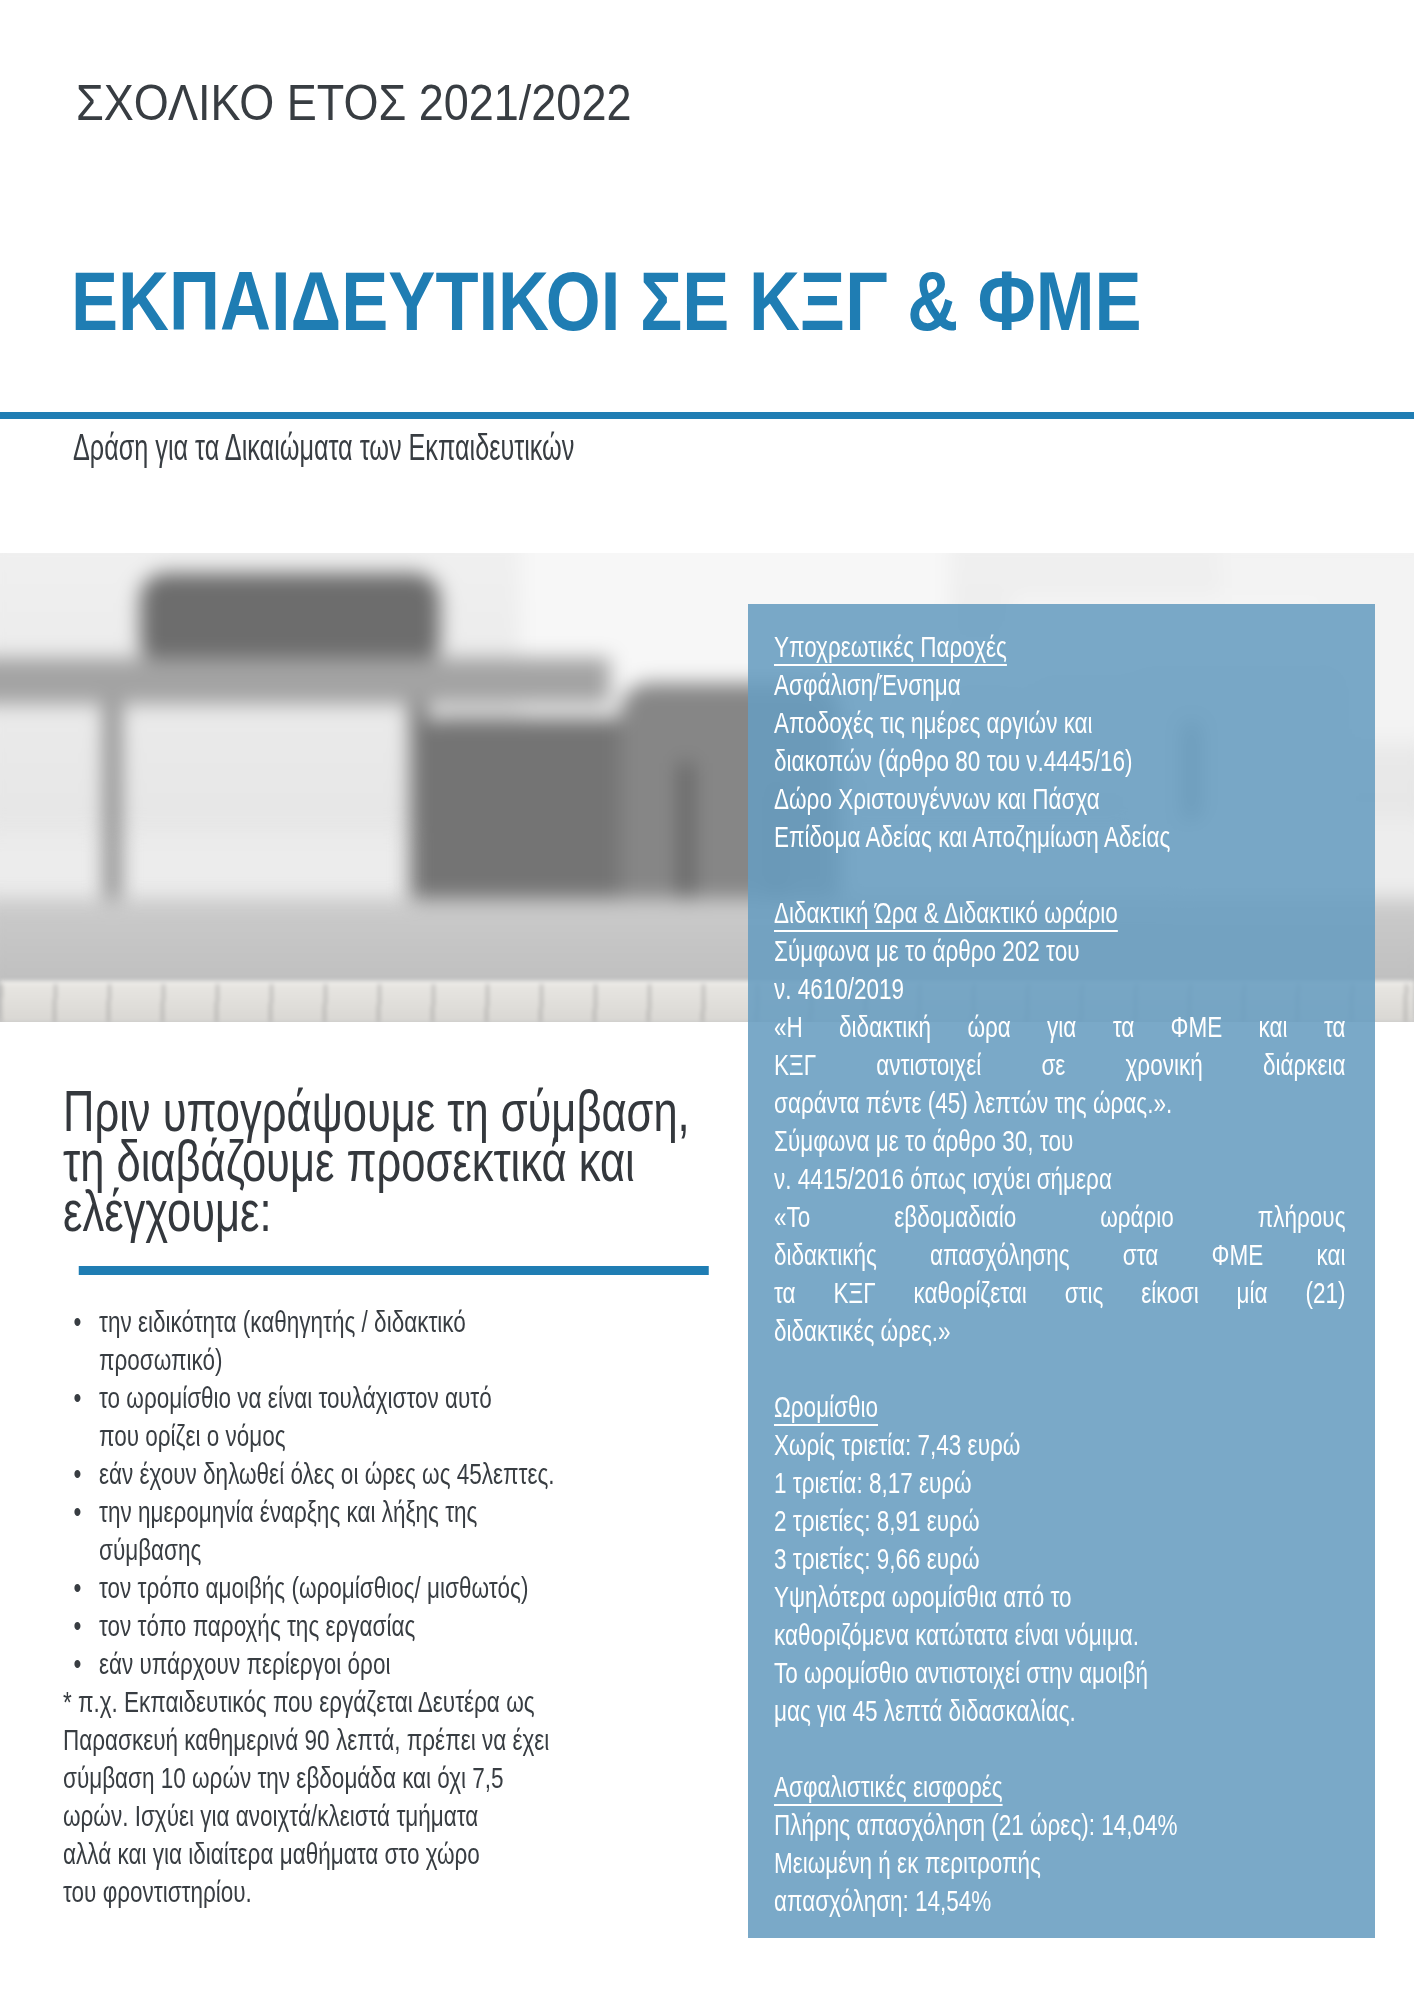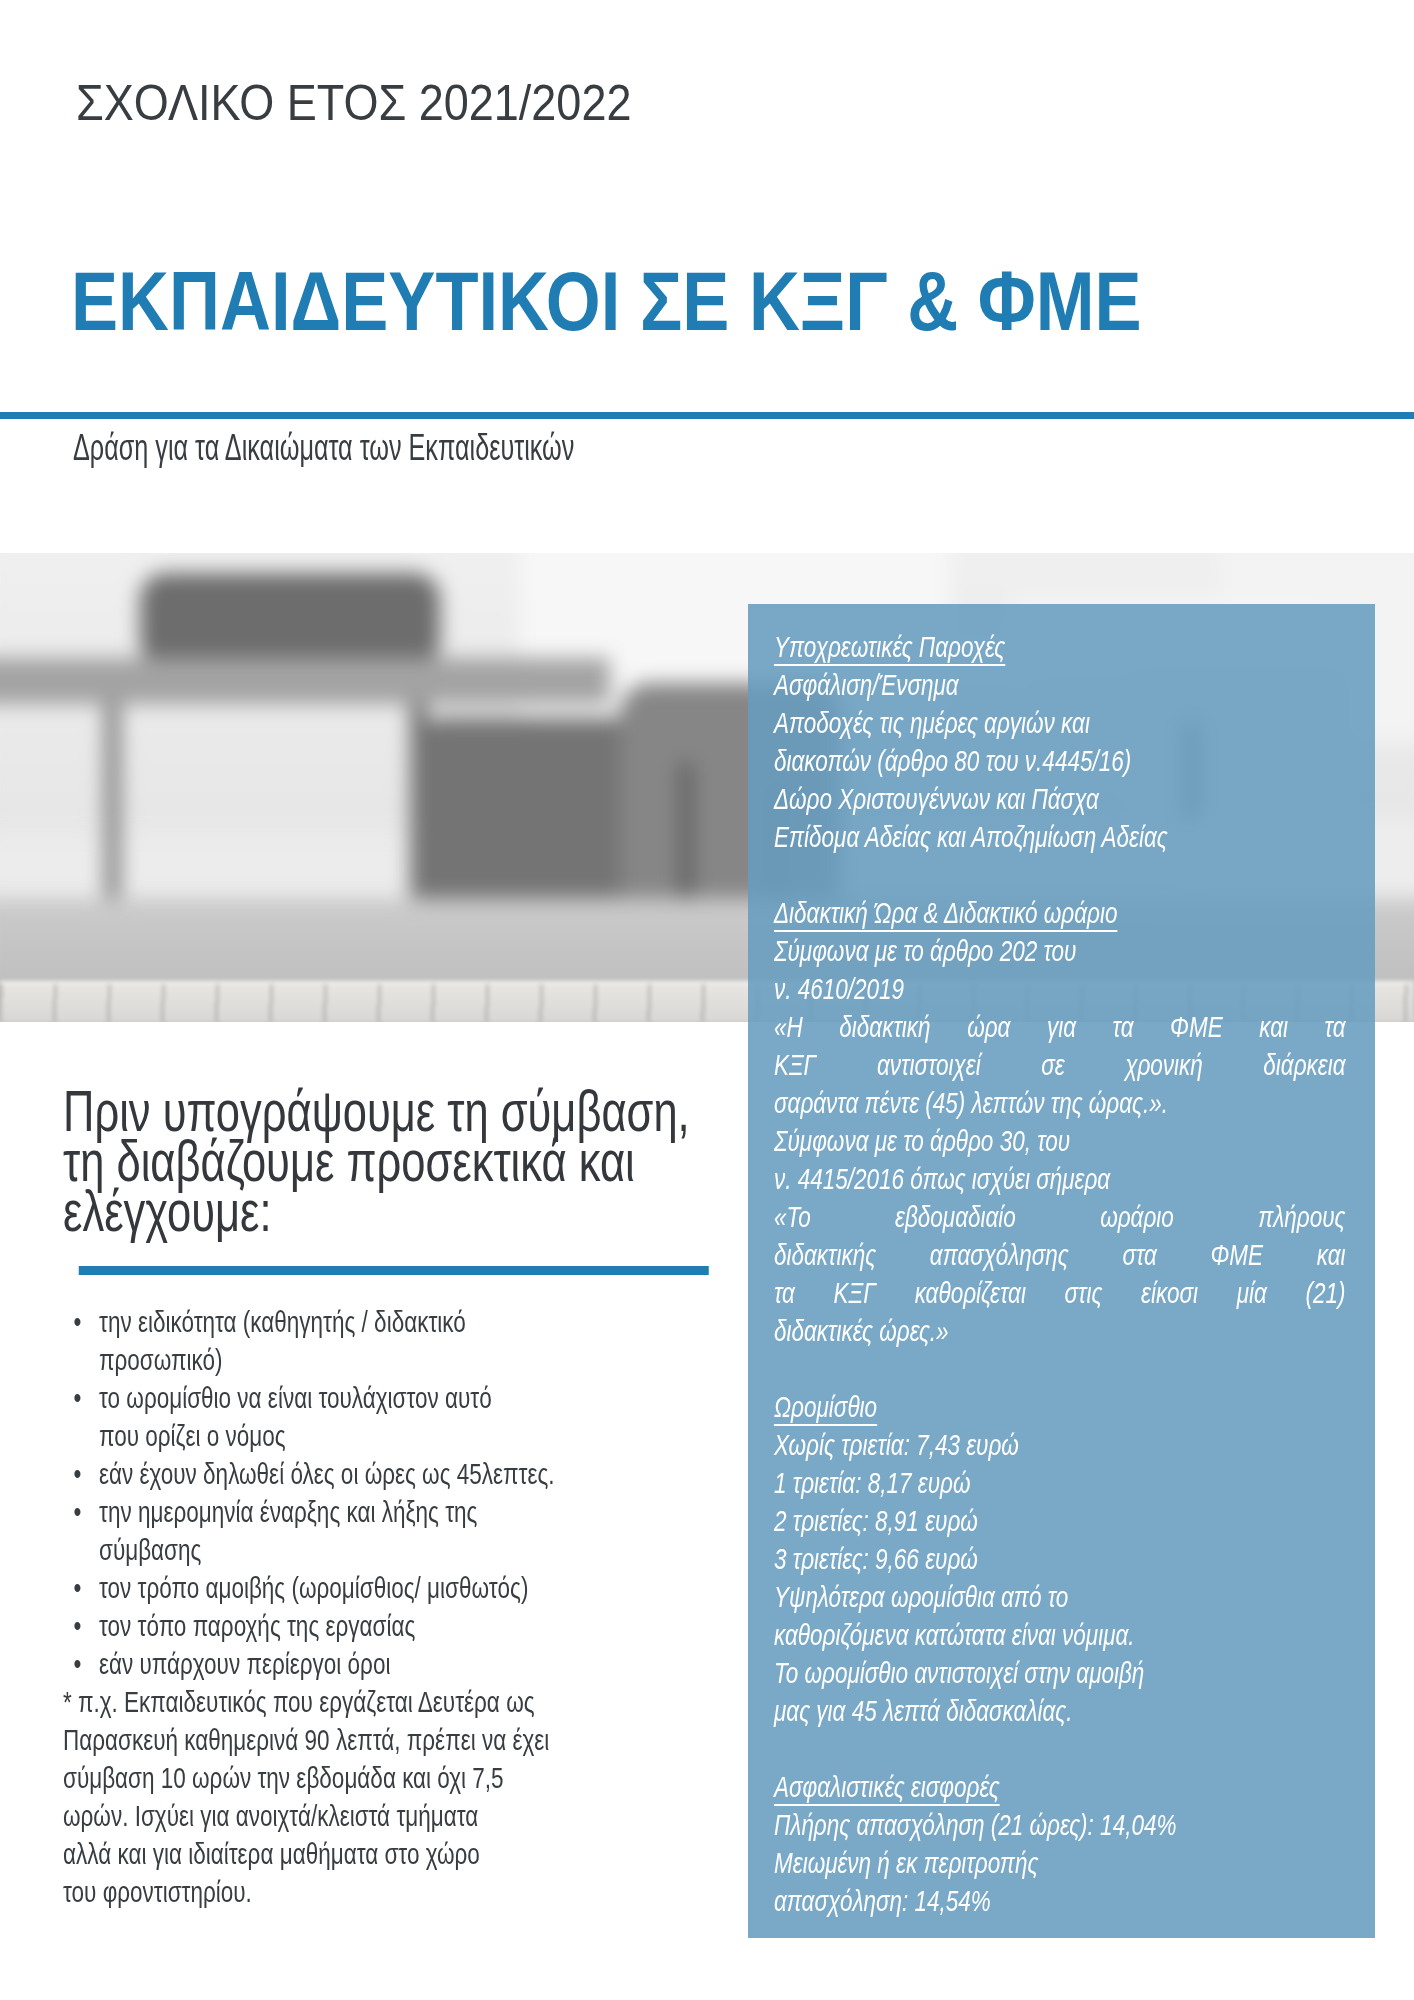--- a/index.html
+++ b/index.html
@@ -43,21 +43,21 @@
   .sh-rleg{left:1205px;top:190px;width:13px;height:230px;background:#787878;}
   .sh-desk-r2{left:1200px;top:285px;width:260px;height:130px;background:#ededed;border-radius:14px;}
   .sh-floor{left:0;top:365px;width:1454px;height:130px;background:linear-gradient(180deg,#cbcbcb,#b9b9b9);}
   .wood{position:absolute;left:0;top:428px;width:1414px;height:41px;
     background:repeating-linear-gradient(92deg,rgba(96,96,96,0.30) 0 3px,rgba(0,0,0,0) 3px 54px),
                linear-gradient(180deg,#e8e6e2,#d9d7d3);
     filter:blur(2px);border-top:3px solid #f2f1ee;}
 
   
   .panel{position:absolute;left:748px;top:604px;width:627px;background:var(--panel);
-    padding:24px 0 18px 26px;z-index:2;font-style:italic;}
+    padding:24px 0 18px 26px;z-index:2;}
   .panel-inner{width:762px;transform:scaleX(0.75);transform-origin:left top;}
   .psec + .psec{margin-top:38px;}
   .panel .ln{font-size:30px;line-height:38px;color:var(--panel-text);white-space:nowrap;font-weight:400;}
   .panel .ln.j{white-space:normal;text-align:justify;text-align-last:justify;width:100%;}
   .panel .ph{text-decoration:underline;text-underline-offset:7px;text-decoration-thickness:2px;}
 
   
   .left-col{position:absolute;left:63px;top:1086px;width:880px;transform:scaleX(0.75);
     transform-origin:left top;z-index:3;}
   .check-heading .hl{font-size:58px;line-height:50px;color:#34383d;font-weight:400;white-space:nowrap;}

